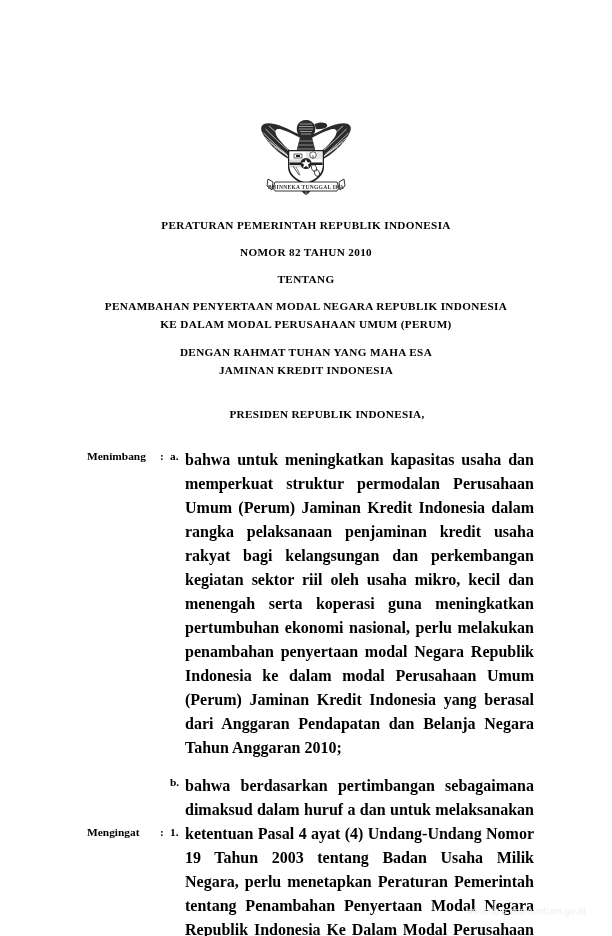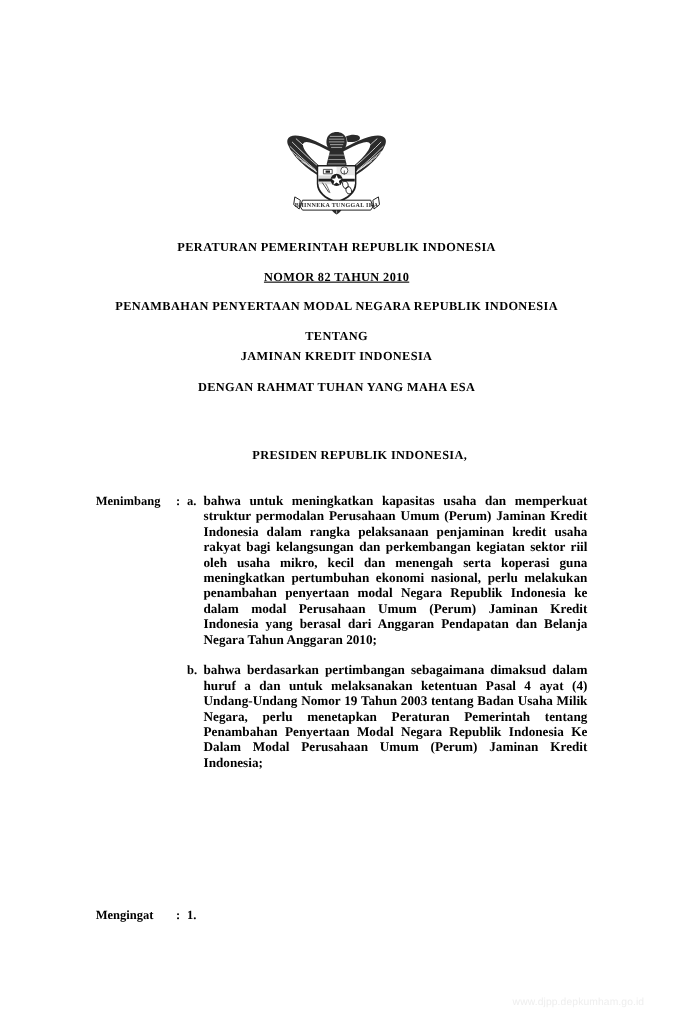--- a/index.html
+++ b/index.html
@@ -49,21 +49,21 @@
     width: 500px;
     text-align: center;
   }
   .t-line {
     font-weight: bold;
     font-size: 11.2px;
     letter-spacing: 0.35px;
     line-height: 14px;
     white-space: nowrap;
   }
-  .gap-a { margin-top: 13px; text-decoration: underline; }
+  .gap-a { margin-top: 13px; }
   .gap-b { margin-top: 13px; }
   .gap-c { margin-top: 13px; }
   .t-line.sub { margin-top: 4px; }
   .gap-d { margin-top: 14px; }
 
   .presiden {
     position: absolute;
     left: 64px;
     top: 408px;
     width: 500px;
@@ -109,22 +109,22 @@
     font-weight: bold;
     font-size: 11.4px;
     line-height: 17.6px;
     text-align: left;
     padding-left: 4px;
     box-sizing: border-box;
   }
   .body-col {
     flex: 1 1 auto;
     font-weight: bold;
-    font-size: 12px;
-    line-height: 14px;
+    font-size: 16px;
+    line-height: 24px;
     text-align: justify;
     text-justify: inter-word;
     hyphens: none;
   }
   .row + .row { margin-top: 14px; }
   .row.sub-item {
     padding-left: 0;
   }
 
   
@@ -248,24 +248,25 @@
         <path d="M38 140 L28 134 L26 148 L36 156 Z" fill="#ffffff" stroke="#1f1f1f" stroke-width="1.8"></path>
         <path d="M170 140 L180 134 L182 148 L172 156 Z" fill="#ffffff" stroke="#1f1f1f" stroke-width="1.8"></path>
         <text x="104" y="153" font-family="'Liberation Serif', serif" font-size="11" font-weight="bold" text-anchor="middle" fill="#2b2b2b" letter-spacing="0.6">BHINNEKA TUNGGAL IKA</text>
       </g>
     </svg>
   </div>
 
   <div class="titles">
     <div class="t-line">PERATURAN PEMERINTAH REPUBLIK INDONESIA</div>
     <div class="t-line gap-a">NOMOR 82 TAHUN 2010</div>
+    <div class="t-line gap-b">TENTANG</div>
     <div class="t-line gap-c">PENAMBAHAN PENYERTAAN MODAL NEGARA REPUBLIK INDONESIA</div>
-    <div class="t-line gap-b">TENTANG</div>
+    <div class="t-line sub">KE DALAM MODAL PERUSAHAAN UMUM (PERUM)</div>
+    <div class="t-line gap-d">DENGAN RAHMAT TUHAN YANG MAHA ESA</div>
     <div class="t-line sub">JAMINAN KREDIT INDONESIA</div>
-    <div class="t-line gap-d">DENGAN RAHMAT TUHAN YANG MAHA ESA</div>
   </div>
 
   <div class="presiden">PRESIDEN REPUBLIK INDONESIA,</div>
 
   <div class="clause clause-menimbang">
     <div class="row">
       <div class="label-col">Menimbang</div>
       <div class="colon-col">:</div>
       <div class="marker-col">a.</div>
       <div class="body-col">bahwa untuk meningkatkan kapasitas usaha dan memperkuat struktur permodalan Perusahaan Umum (Perum) Jaminan Kredit Indonesia dalam rangka pelaksanaan penjaminan kredit usaha rakyat bagi  kelangsungan dan perkembangan kegiatan sektor riil oleh usaha mikro, kecil dan menengah serta koperasi guna meningkatkan pertumbuhan ekonomi nasional, perlu melakukan penambahan penyertaan modal Negara Republik Indonesia ke dalam modal Perusahaan Umum (Perum) Jaminan Kredit Indonesia yang berasal dari Anggaran Pendapatan dan Belanja Negara Tahun Anggaran 2010;</div>

